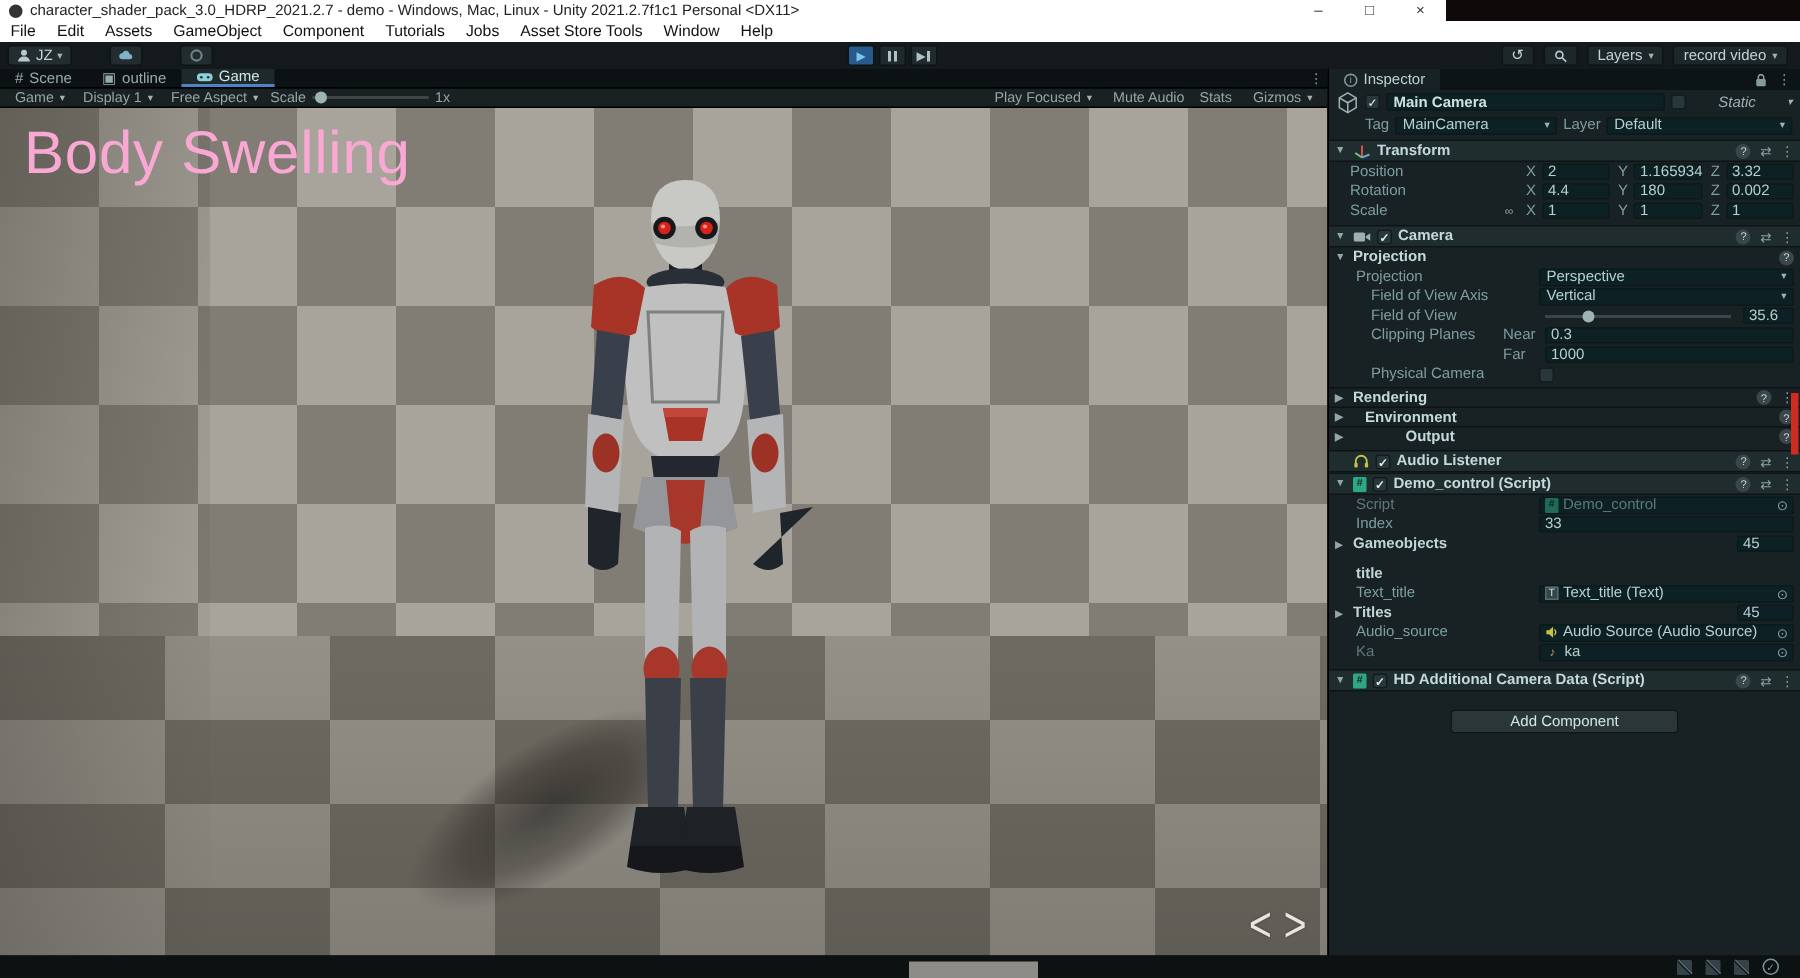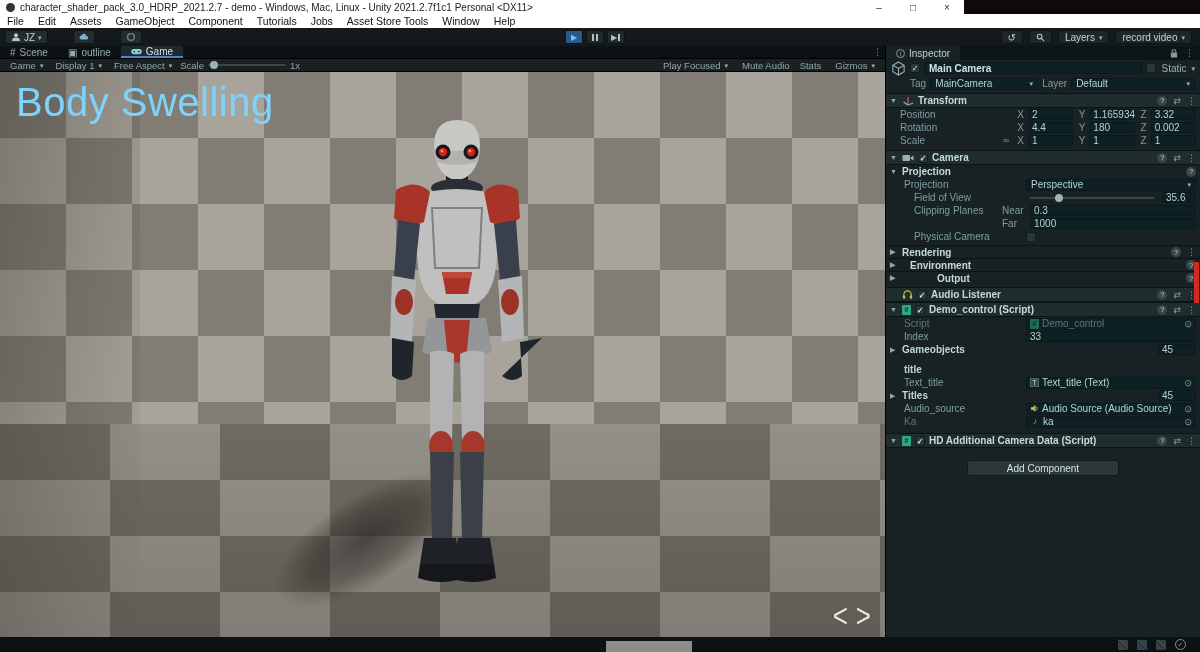--- a/index.html
+++ b/index.html
@@ -55,21 +55,21 @@
     background:repeating-conic-gradient(#a8a49b 0% 25%, #817d74 0% 50%); background-size:132px 132px; }
   .gv-floor { position:absolute; left:0; top:352px; width:885px; height:213px;
     background:repeating-conic-gradient(#9d9990 0% 25%, #757168 0% 50%); background-size:220px 112px; }
   .gv-corner { position:absolute; left:0; top:0; width:140px; height:565px;
     background:linear-gradient(100deg, rgba(50,48,43,0.38), rgba(50,48,43,0.08) 75%, transparent); }
   .gv-floor-shade { position:absolute; left:0; top:352px; width:885px; height:213px;
     background:linear-gradient(180deg, rgba(0,0,0,0.06), rgba(0,0,0,0.18)); }
   .gv-shadow { position:absolute; left:215px; top:365px; width:290px; height:190px;
     background:radial-gradient(ellipse 50% 32% at 50% 55%, rgba(32,30,27,0.62) 0%, rgba(32,30,27,0.35) 45%, transparent 72%);
     transform:rotate(-33deg); }
-  .overlay-title { position:absolute; left:16px; top:8px; font-size:40px; color:#7dd3fc;
+  .overlay-title { position:absolute; left:16px; top:8px; font-size:40px; color:#f9a8d4;
     letter-spacing:0.5px; font-weight:400; }
   .robot { position:absolute; left:372px; top:40px; }
   .gv-nav { position:absolute; right:14px; bottom:8px; display:flex; gap:8px; color:#e8e6e2;
     font-size:26px; font-weight:300; line-height:1; text-shadow:0 0 2px rgba(0,0,0,0.25); }
   .gv-nav span { transform:scaleY(1.25); display:inline-block; }
 
   
   .inspector { position:absolute; right:0; top:46px; width:315px; height:591px; background:#182224;
     font-size:10px; color:#7e9ea1; border-left:1px solid #000; }
   .insp-tabbar { height:14px; background:#0d1415; display:flex; align-items:center; }
@@ -77,21 +77,21 @@
     gap:4px; padding:0 10px; }
   .insp-tab-right { margin-left:auto; display:flex; gap:7px; align-items:center; padding-right:6px; color:#86999b; }
   .circle-i { width:9px; height:9px; border:1px solid #86999b; border-radius:50%; font-size:7px;
     display:flex; align-items:center; justify-content:center; color:#86999b; flex:none; }
   .go-header { height:16px; display:flex; align-items:center; gap:4px; padding:0 5px; }
   .cb { width:10px; height:10px; background:#28373a; border:1px solid #121c1e; border-radius:2px;
     color:#dfeeee; font-size:8px; line-height:9px; text-align:center; flex:none; }
   .cb.empty { color:transparent; }
   .name-field { flex:1; height:12px; background:#0d2124; border:1px solid #0b191b; border-radius:2px;
     color:#cfe2e2; font-weight:bold; padding:0 4px; display:flex; align-items:center; }
-  .static-grp { display:flex; align-items:center; gap:5px; color:#9db1b3; }
+  .static-grp { display:flex; align-items:center; gap:21px; color:#9db1b3;font-style:italic; }
   .tag-row { display:flex; align-items:center; gap:4px; padding:0 5px 0 24px; height:15px; }
   .dd { height:12px; background:#0d2124; border:1px solid #0b191b; border-radius:2px; color:#b7d0d0;
     display:flex; align-items:center; padding:0 4px; gap:4px; }
   .dd .chev { margin-left:auto; }
   .comp-header { height:15px; background:#202d2f; border-top:1px solid #0c1314; border-bottom:1px solid #0c1314;
     display:flex; align-items:center; gap:4px; padding:0 4px; color:#c4dada; font-weight:bold; }
   .fold { font-size:7px; color:#93a7a9; width:8px; flex:none; }
   .hdr-icons { margin-left:auto; display:flex; align-items:center; gap:6px; color:#8da0a2; font-weight:normal; }
   .help-c { width:10px; height:10px; border-radius:50%; background:#39474a; color:#c2d4d5; font-size:7.5px;
     display:flex; align-items:center; justify-content:center; }
@@ -455,20 +455,27 @@
         </span>
     </div>
     <div class="prop-row">
       <span class="prop-label lab">Projection</span>
       <span class="dd prop-value">
         <span>Perspective</span>
         <span class="chev">▾</span>
       </span>
     </div>
     <div class="prop-row" style="padding-left:28px">
+      <span class="prop-label lab" style="width:108px">Field of View Axis</span>
+      <span class="dd prop-value">
+        <span>Vertical</span>
+        <span class="chev">▾</span>
+      </span>
+    </div>
+    <div class="prop-row" style="padding-left:28px">
       <span class="prop-label lab" style="width:108px">Field of View</span>
       <span class="slider2">
           <span class="slider-thumb"></span>
         </span>
       <span class="fov-val">35.6</span>
     </div>
     <div class="prop-row" style="padding-left:28px">
       <span class="prop-label lab" style="width:84px">Clipping Planes</span>
       <span class="near-label lab">Near</span>
       <span class="axis-field">0.3</span>

